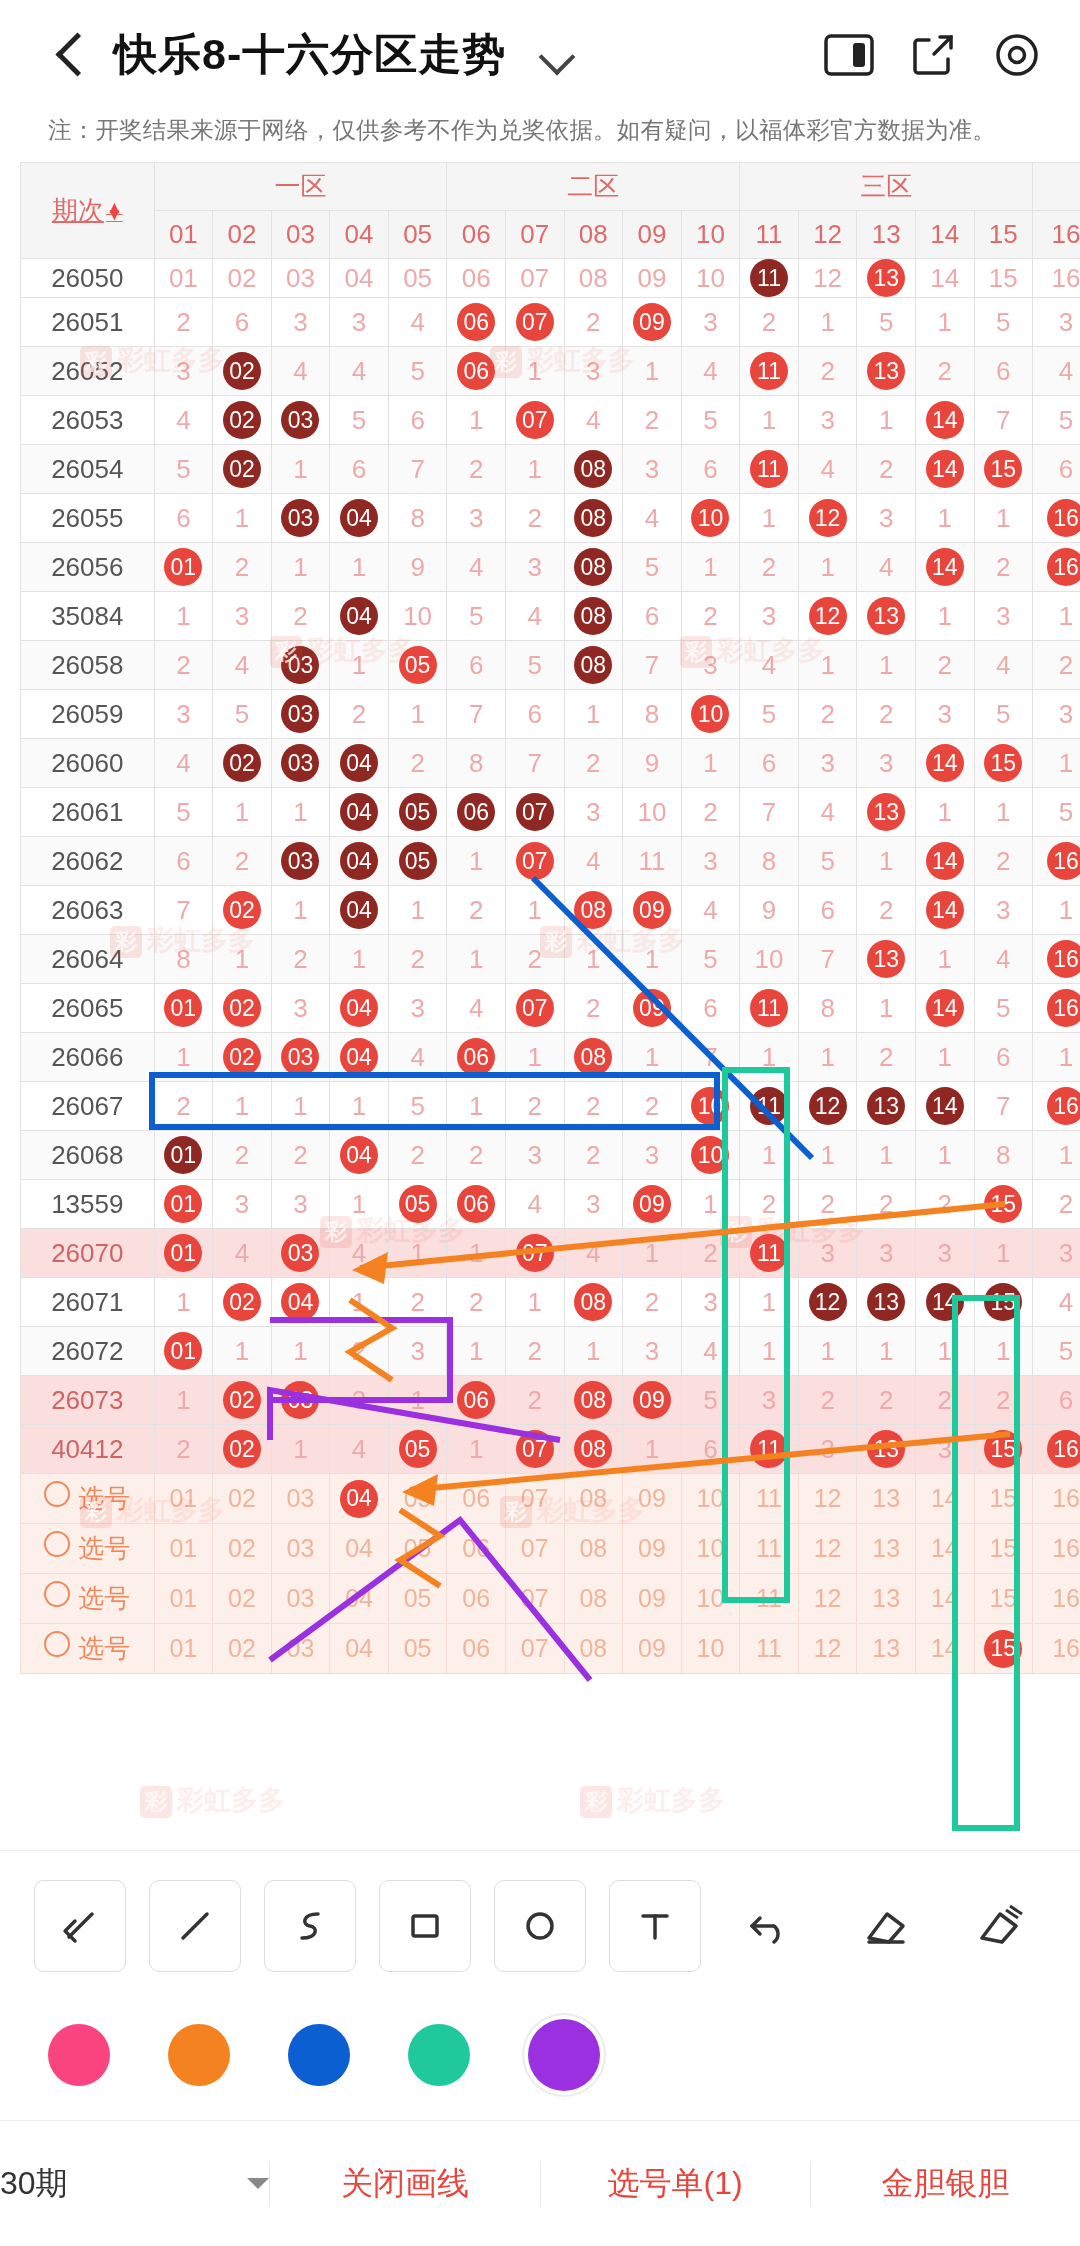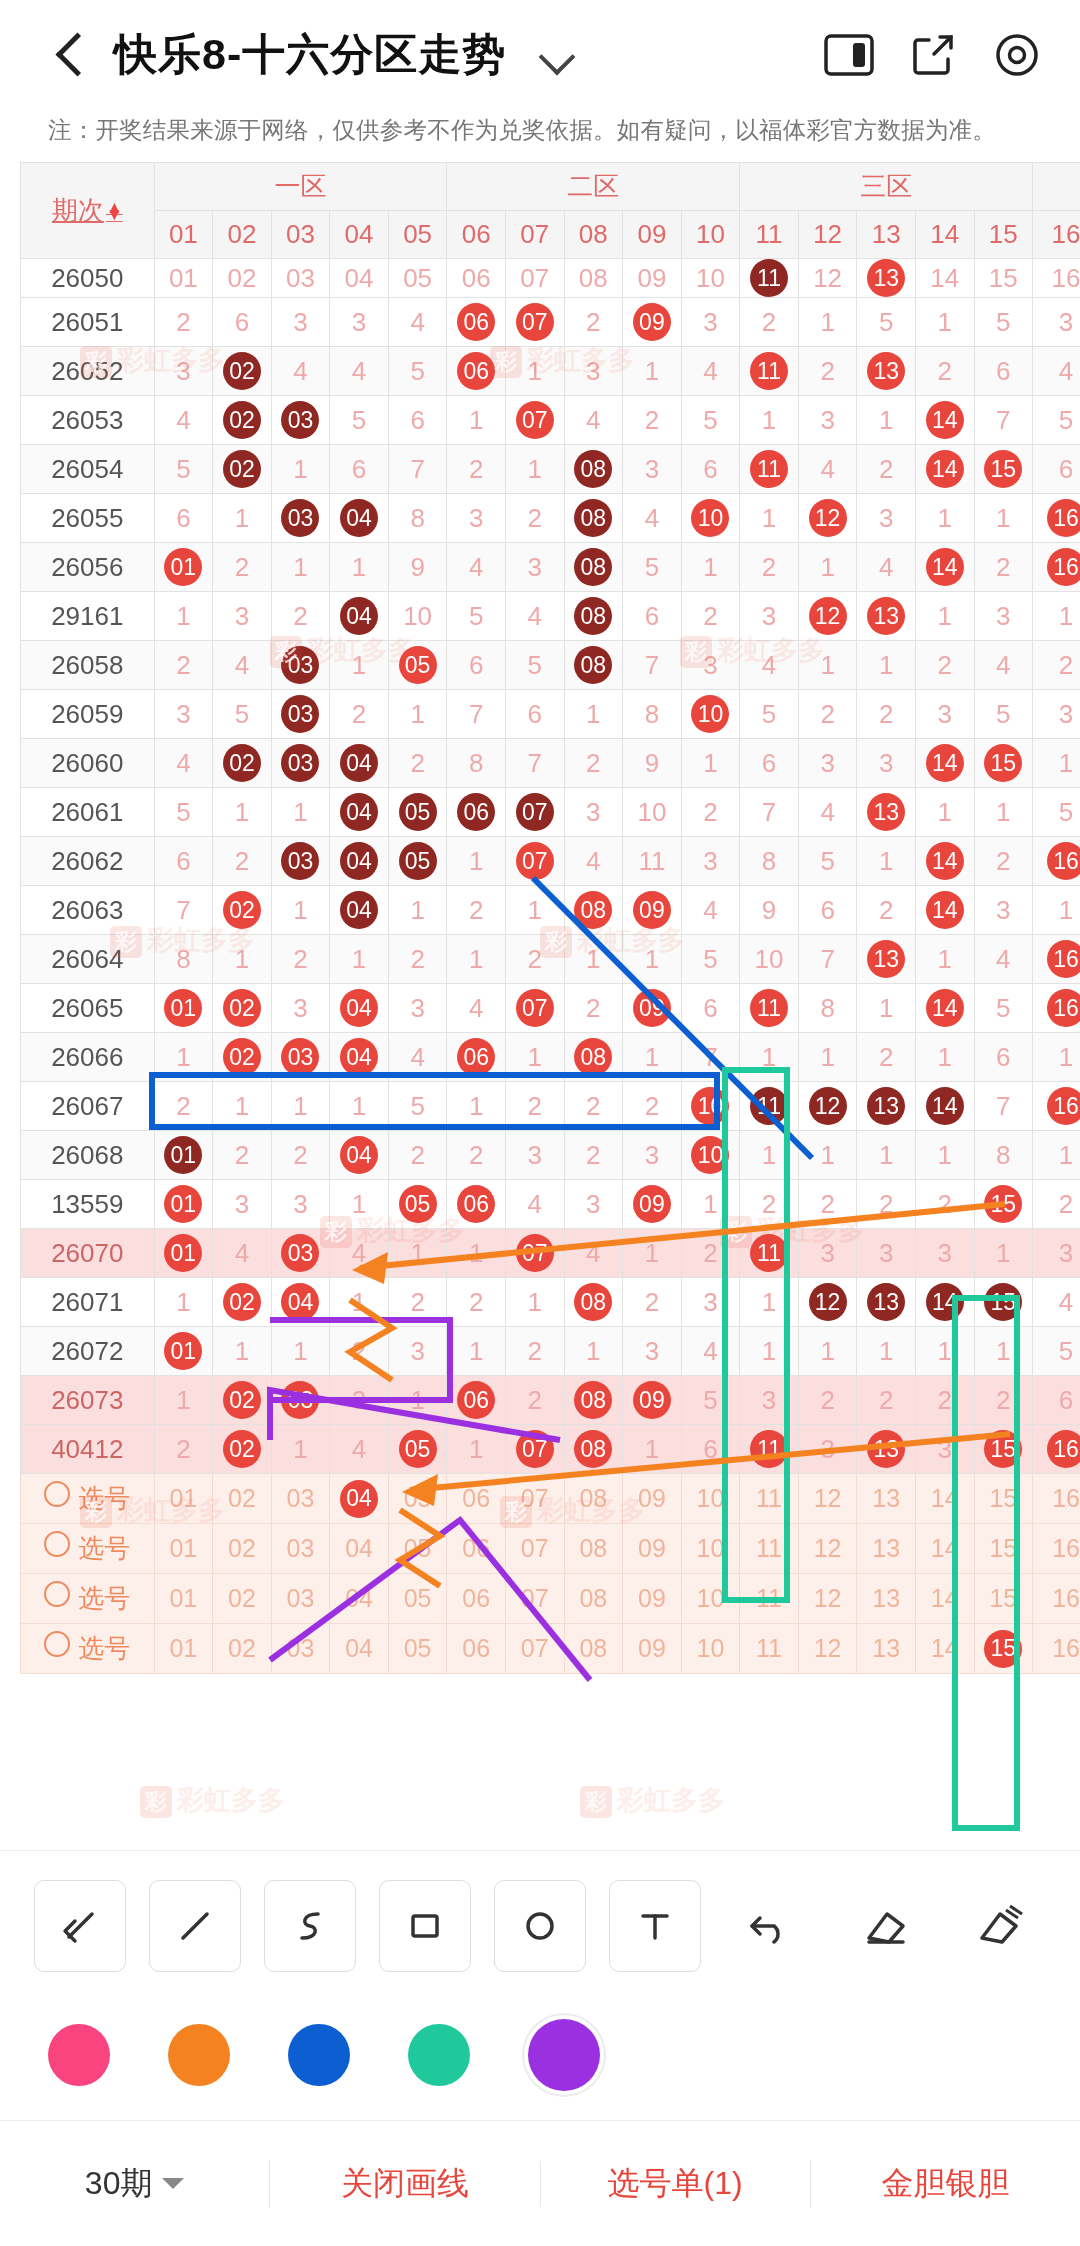--- a/index.html
+++ b/index.html
@@ -149,21 +149,21 @@
   
   .bottombar {
     position: absolute; left: 0; top: 2120px; width: 1080px; height: 126px;
     border-top: 1px solid #eee;
     display: flex; align-items: center; background: #fff;
   }
   .bb-item {
     flex: 1 1 0; text-align: center; font-size: 32px; color: #e8453c;
     position: relative; white-space: nowrap;
   }
-  .bb-item.first { color: #333; display: flex; align-items: center; justify-content: center; gap: 10px; }
+  .bb-item.first { color: #333; display: flex; align-items: center; justify-content: space-between; gap: 10px; }
   .bb-div { width: 1px; height: 46px; background: #e6e6e6; }
   .mini-chev { width: 0; height: 0; border-left: 11px solid transparent; border-right: 11px solid transparent; border-top: 11px solid #888; }
 </style>
 </head>
 <body>
 
 <div id="app">
 
   <div class="header">
     <div class="back-icon"></div>
@@ -380,21 +380,21 @@
             <td class=""><span class="plain">5</span></td>
             <td class=""><span class="plain">1</span></td>
             <td class="sep-left"><span class="plain">2</span></td>
             <td class=""><span class="plain">1</span></td>
             <td class=""><span class="plain">4</span></td>
             <td class=""><span class="ball red">14</span></td>
             <td class=""><span class="plain">2</span></td>
             <td class="sep-left"><span class="ball red">16</span></td>
           </tr>
           <tr>
-            <td class="issue">29161</td>
+            <td class="issue">35084</td>
             <td class="sep-left"><span class="plain">1</span></td>
             <td class=""><span class="plain">3</span></td>
             <td class=""><span class="plain">2</span></td>
             <td class=""><span class="ball dark">04</span></td>
             <td class=""><span class="plain">10</span></td>
             <td class="sep-left"><span class="plain">5</span></td>
             <td class=""><span class="plain">4</span></td>
             <td class=""><span class="ball dark">08</span></td>
             <td class=""><span class="plain">6</span></td>
             <td class=""><span class="plain">2</span></td>

